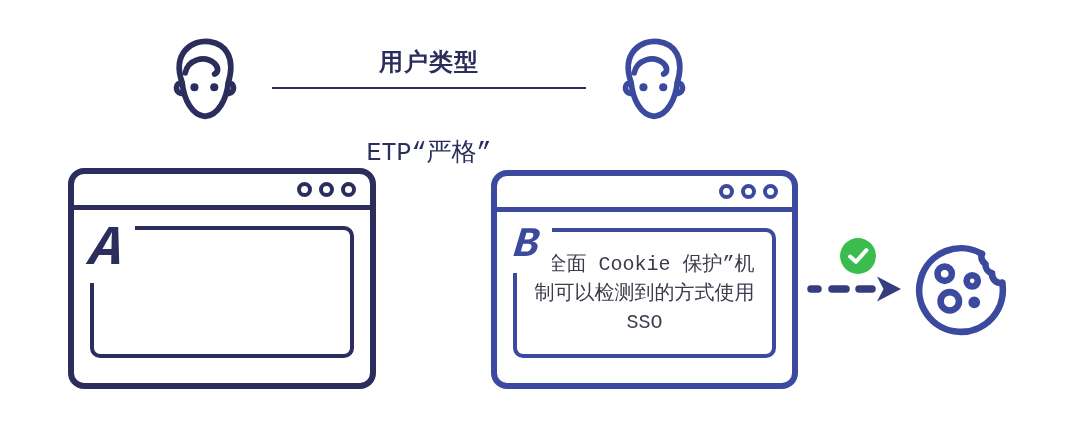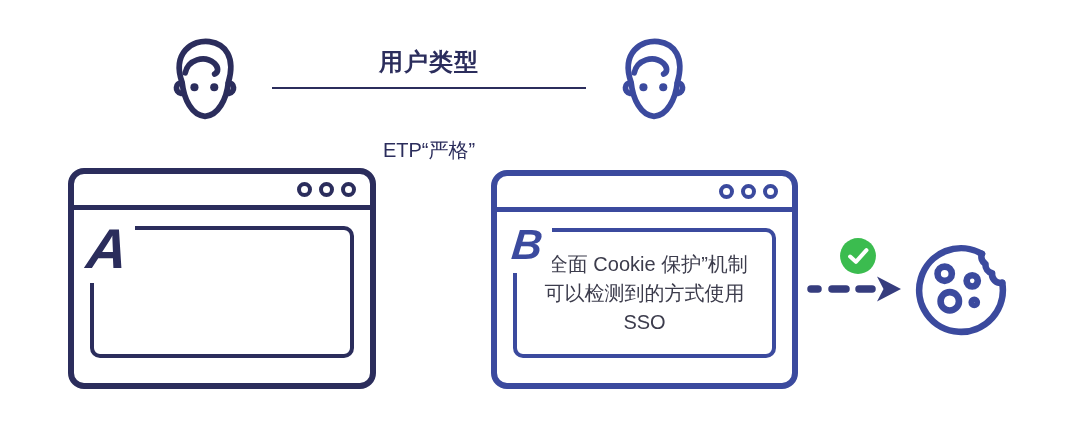--- a/index.html
+++ b/index.html
@@ -1,30 +1,30 @@
 <!DOCTYPE html>
 <html style="--navy: #2b2d5c; --blue: #3b4a9e; --arrow: #363d7e; --body-text: #3c3c4c; --green: #3bbc4f;"><head>
 <meta charset="utf-8">
 <style>
   * { margin:0; padding:0; box-sizing:border-box; }
   html,body { background:#ffffff; }
   .stage {
     position:relative; width:1080px; height:429px; background:#ffffff;
     overflow:hidden;
-    font-family:Liberation Sans, sans-serif;
+    font-family:Liberation Mono, monospace;
   }
 
   
   .header-block {
     position:absolute; left:272px; top:46px; width:314px;
     text-align:center; color:var(--navy);
   }
   .header-title { font-size:24px; font-weight:bold; letter-spacing:1px; }
   .header-divider { height:2px; background:var(--navy); margin:9px 0 7px 0; border:none; }
-  .header-sub { font-size:20px; line-height:1.32;margin-top:48px; }
+  .header-sub { font-size:25px; line-height:1.32;margin-top:48px; }
 
   
   .head-icon { position:absolute; width:88px; height:102px; }
   .head-icon.left  { left:161px; top:35px; color:var(--navy); }
   .head-icon.right { left:610px; top:35px; color:var(--blue); }
   .head-icon svg { display:block; width:100%; height:100%; }
 
   
   .browser {
     position:absolute; background:#fff;

